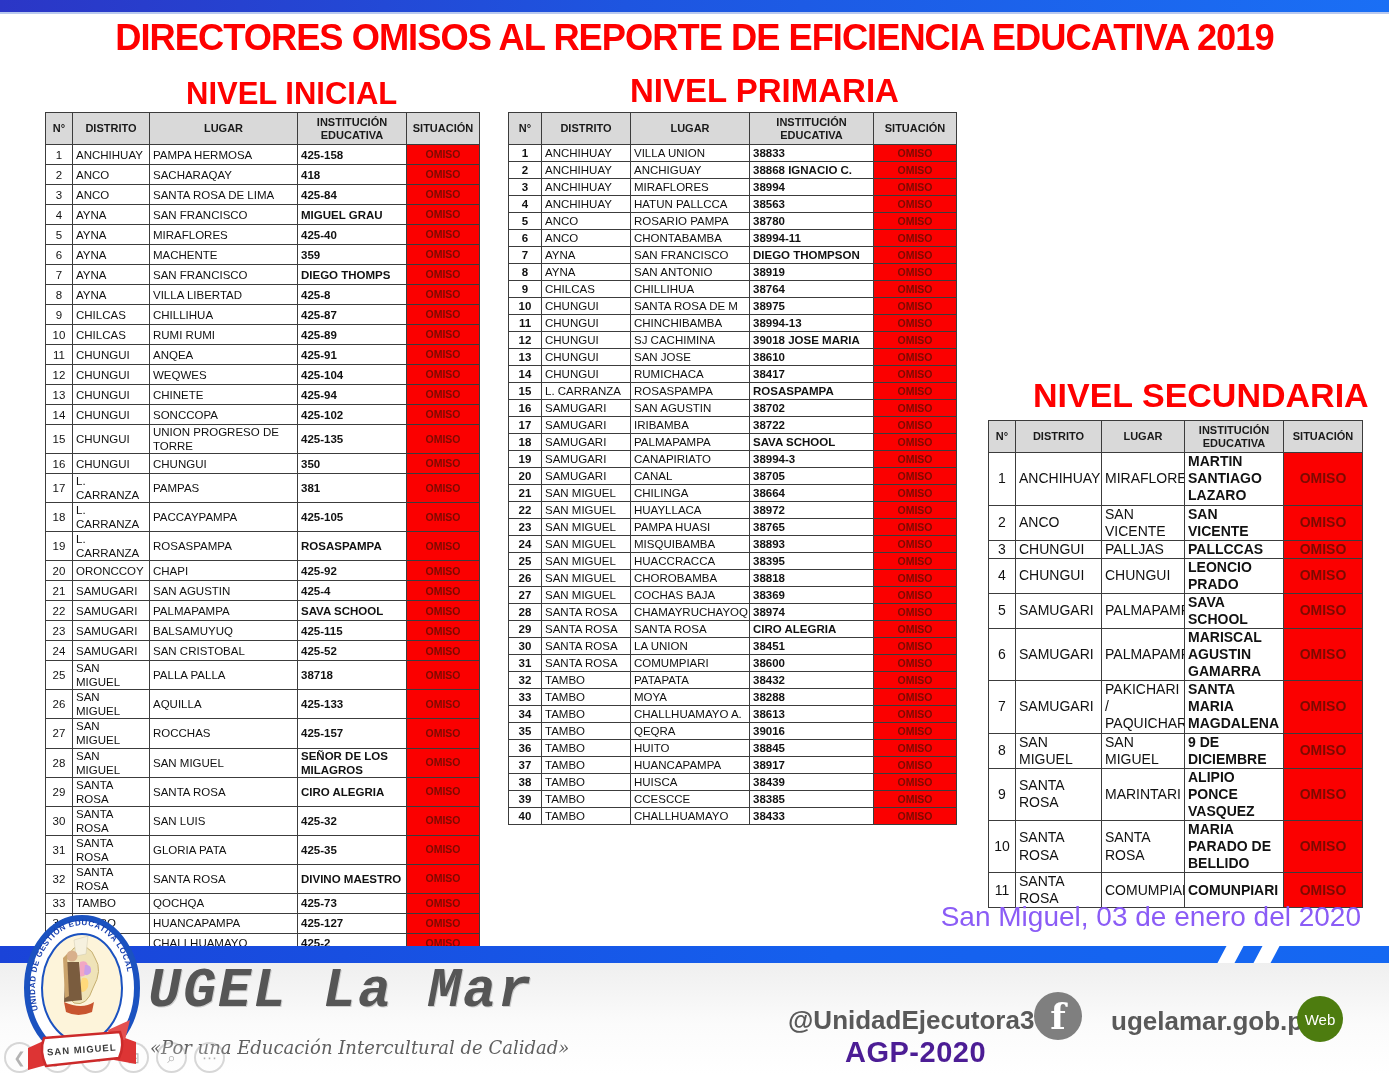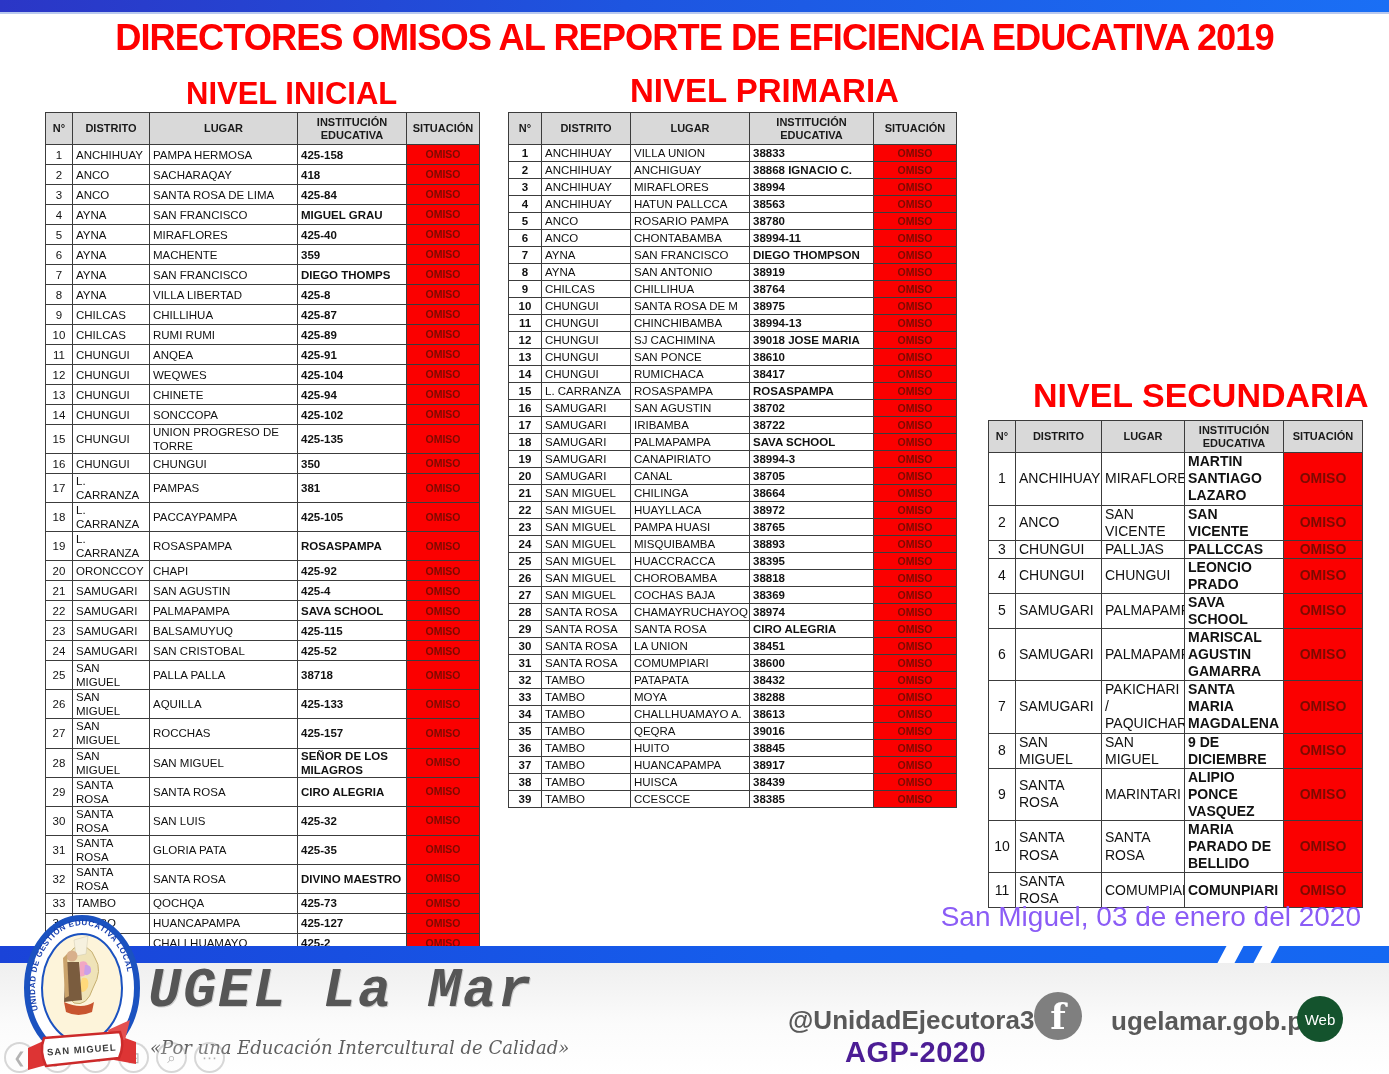--- a/index.html
+++ b/index.html
@@ -118,21 +118,21 @@
     font-size: 29px; font-weight: bold; color: #4c1d95; letter-spacing: 0.5px;
   }
   .circle-badge {
     position: absolute; border-radius: 50%;
     background: #7f7f7f; color: #fff;
     display: flex; align-items: center; justify-content: center;
   }
   .fb-circle  { left: 1034px; top: 992px; width: 48px; height: 48px;
                 font-family: "DejaVu Serif", serif; font-weight: bold; font-size: 36px; }
   .web-circle { left: 1297px; top: 996px; width: 46px; height: 46px;
-                background: #14532d; font-size: 15px; }
+                background: #4d7c0f; font-size: 15px; }
   .website {
     position: absolute; left: 1111px; top: 1006px;
     font-size: 26px; font-weight: bold; color: #595959; white-space: nowrap;
   }
 
   
   .controls {
     position: absolute; left: 4px; top: 1042px;
     display: flex; gap: 7px; z-index: 4; opacity: 0.55;
   }
@@ -508,21 +508,21 @@
         <tr>
           <td class="num">12</td>
           <td class="distrito">CHUNGUI</td>
           <td class="lugar">SJ CACHIMINA</td>
           <td class="inst">39018 JOSE MARIA</td>
           <td class="omiso">OMISO</td>
         </tr>
         <tr>
           <td class="num">13</td>
           <td class="distrito">CHUNGUI</td>
-          <td class="lugar">SAN PONCE</td>
+          <td class="lugar">SAN JOSE</td>
           <td class="inst">38610</td>
           <td class="omiso">OMISO</td>
         </tr>
         <tr>
           <td class="num">14</td>
           <td class="distrito">CHUNGUI</td>
           <td class="lugar">RUMICHACA</td>
           <td class="inst">38417</td>
           <td class="omiso">OMISO</td>
         </tr>
@@ -692,20 +692,27 @@
           <td class="distrito">TAMBO</td>
           <td class="lugar">HUISCA</td>
           <td class="inst">38439</td>
           <td class="omiso">OMISO</td>
         </tr>
         <tr>
           <td class="num">39</td>
           <td class="distrito">TAMBO</td>
           <td class="lugar">CCESCCE</td>
           <td class="inst">38385</td>
+          <td class="omiso">OMISO</td>
+        </tr>
+        <tr>
+          <td class="num">40</td>
+          <td class="distrito">TAMBO</td>
+          <td class="lugar">CHALLHUAMAYO</td>
+          <td class="inst">38433</td>
           <td class="omiso">OMISO</td>
         </tr>
       </tbody>
     </table>
   </div>
 <div class="tbl-host" id="t2">
     <table class="grid">
       <thead>
         <tr>
           <th>N°</th>

